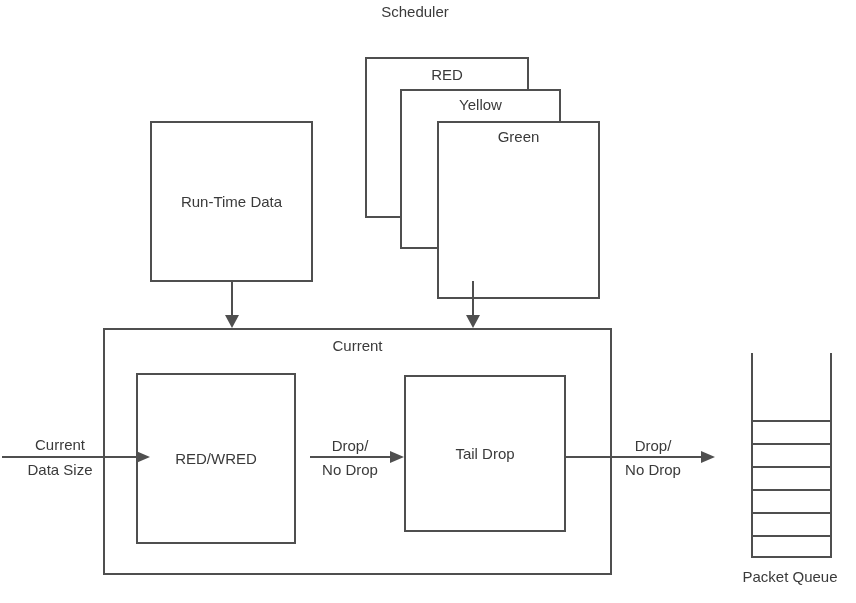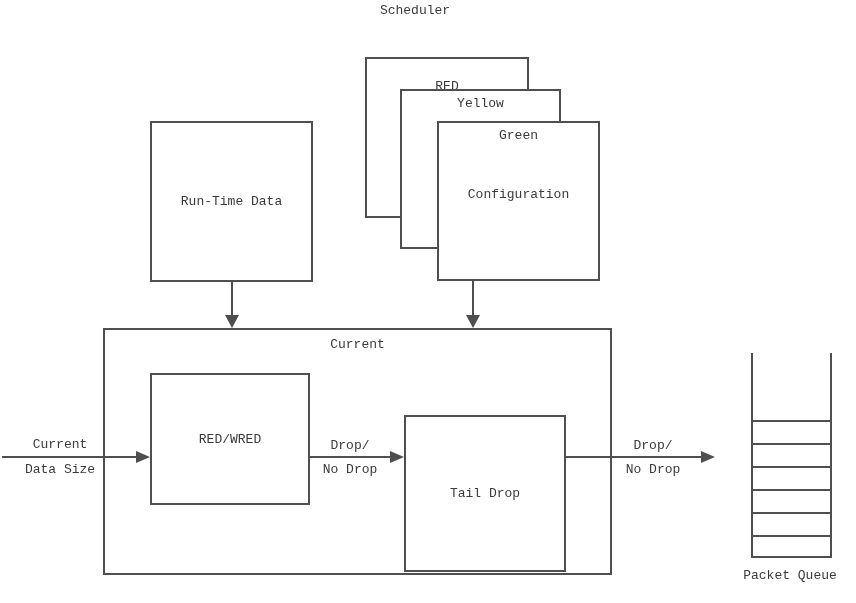--- a/index.html
+++ b/index.html
@@ -5,23 +5,23 @@
   :root{
     --line:#4f4f4f;
     --text:#3a3a3a;
     --bg:#ffffff;
   }
   html,body{margin:0;padding:0;background:var(--bg);}
   .canvas{
     position:relative;
     width:856px;height:603px;
     background:var(--bg);
-    font-family:Liberation Mono, monospace;
+    font-family:Liberation Sans, sans-serif;
     color:var(--text);
-    font-size:13px;
+    font-size:15px;
     overflow:hidden;
   }
   .box{
     position:absolute;
     border:2px solid var(--line);
     background:var(--bg);
     box-sizing:border-box;
   }
   .box .top-label{
     position:absolute;
@@ -70,45 +70,44 @@
   }
 </style>
 </head>
 <body>
 
 <div class="canvas">
 
   <div class="caption" style="left:340px;top:3px;width:150px;">Scheduler</div>
 
   <div class="box" style="left:365px;top:57px;width:164px;height:161px;">
-    <div class="top-label" style="top:20px;">RED</div>
+    <div class="top-label" style="top:7px;">RED</div>
   </div>
 
   <div class="box" style="left:400px;top:89px;width:161px;height:160px;">
     <div class="top-label" style="top:5px;">Yellow</div>
   </div>
 
-  <div class="box" style="left:437px;top:121px;width:163px;height:160px;padding-left:12px;">
+  <div class="box" style="left:437px;top:121px;width:163px;height:178px;padding-left:12px;">
     <div class="top-label" style="top:5px;">Green</div>
-    <div class="top-label" style="top:64px;">Configuration</div>
   </div>
 
   <div class="box center-label" style="left:150px;top:121px;width:163px;height:161px;">
     <span>Run-Time Data</span>
   </div>
 
   <div class="box" style="left:103px;top:328px;width:509px;height:247px;">
     <div class="top-label" style="top:7px;">Current</div>
   </div>
 
-  <div class="box center-label" style="left:150px;top:373px;width:160px;height:132px;">
+  <div class="box center-label" style="left:136px;top:373px;width:160px;height:171px;">
     <span>RED/WRED</span>
   </div>
 
-  <div class="box center-label" style="left:404px;top:375px;width:162px;height:157px;margin-top:40px;">
+  <div class="box center-label" style="left:404px;top:375px;width:162px;height:157px;">
     <span>Tail Drop</span>
   </div>
 
   <div>
     <div class="shaft-v" style="left:231px;top:282px;height:35px;"></div>
     <div class="head-down" style="left:225px;top:315px;"></div>
   </div>
 
   <div>
     <div class="shaft-v" style="left:472px;top:281px;height:36px;"></div>

